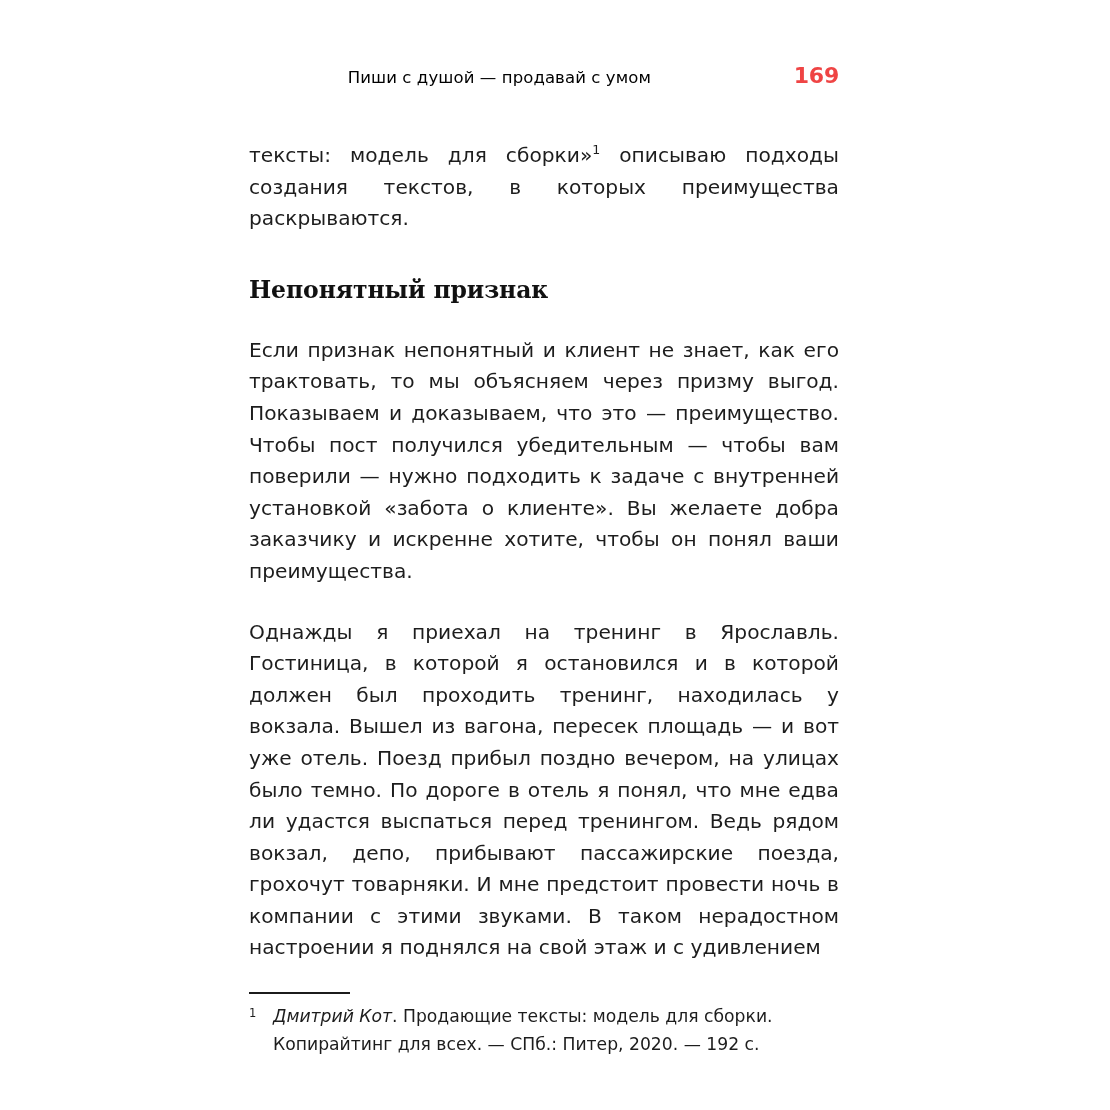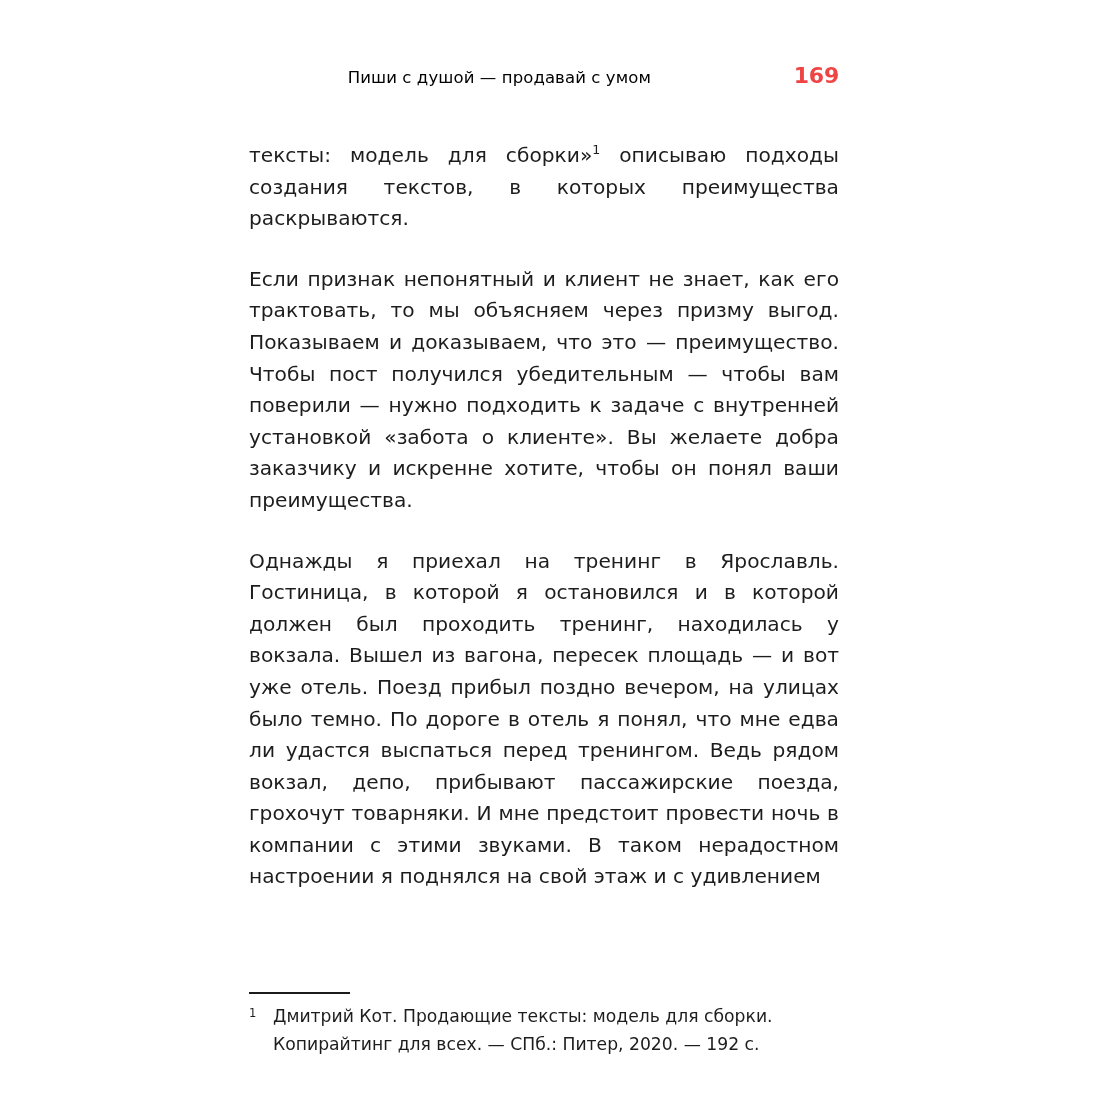--- a/index.html
+++ b/index.html
@@ -113,37 +113,39 @@
     text-align: left;
   }
   .footnote-marker {
     position: absolute;
     left: 0;
     top: 0;
     font-size: 11.5px;
     line-height: 20px;
   }
   .footnote-author {
+    font-style: italic;
   }
 </style>
 </head>
 <body>
 
 <div class="page">
 
   <div class="running-head">
     <div class="running-head-title">Пиши с душой — продавай с умом</div>
     <div class="running-head-folio">169</div>
   </div>
 
   <div class="text-column">
 
     <p class="body-par"><span>тексты: модель для сборки»</span><span class="sup-note">1</span><span> описываю подходы создания текстов, в которых преимущества раскрываются.</span></p>
 
 
+    <h2 class="section-heading">Непонятный признак</h2>
 
     <p class="body-par">Если признак непонятный и клиент не знает, как его трактовать, то мы объясняем через призму выгод. Показываем и доказываем, что это — преимущество. Чтобы пост получился убедительным — чтобы вам поверили — нужно подходить к задаче с внутренней установкой «забота о клиенте». Вы желаете добра заказчику и искренне хотите, чтобы он понял ваши преимущества.</p>
 
     <p class="body-par">Однажды я приехал на тренинг в Ярославль. Гостиница, в которой я остановился и в которой должен был проходить тренинг, находилась у вокзала. Вышел из вагона, пересек площадь — и вот уже отель. Поезд прибыл поздно вечером, на улицах было темно. По дороге в отель я понял, что мне едва ли удастся выспаться перед тренингом. Ведь рядом вокзал, депо, прибывают пассажирские поезда, грохочут товарняки. И мне предстоит провести ночь в компании с этими звуками. В таком нерадостном настроении я поднялся на свой этаж и с удивлением</p>
 
   </div>
 
   <div class="footnote-block">
     <div class="footnote-rule"></div>
     <div class="footnote-item">

